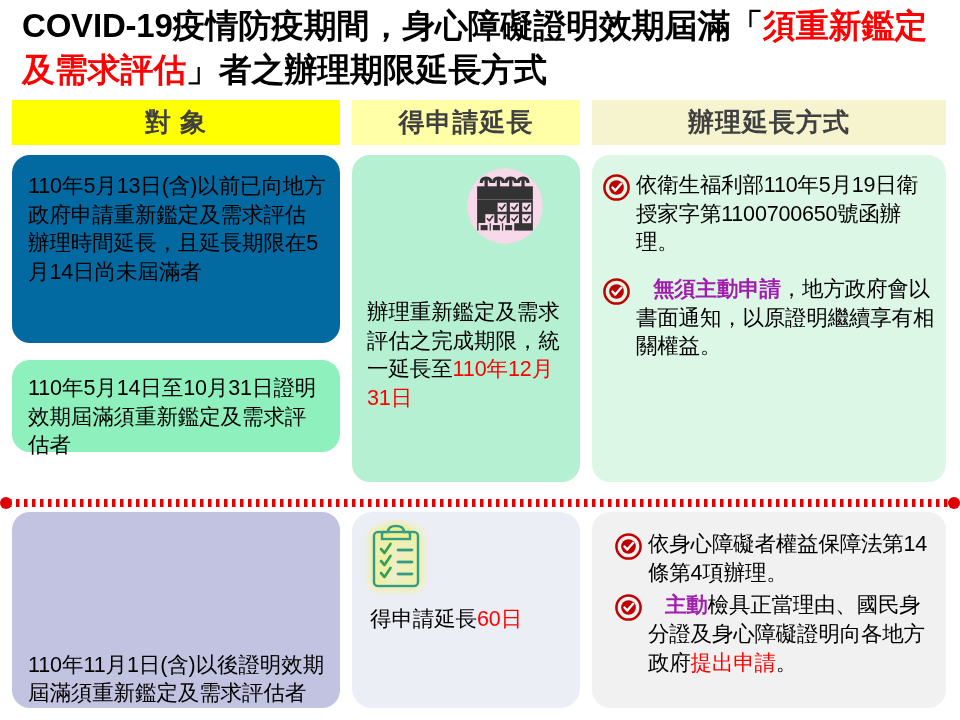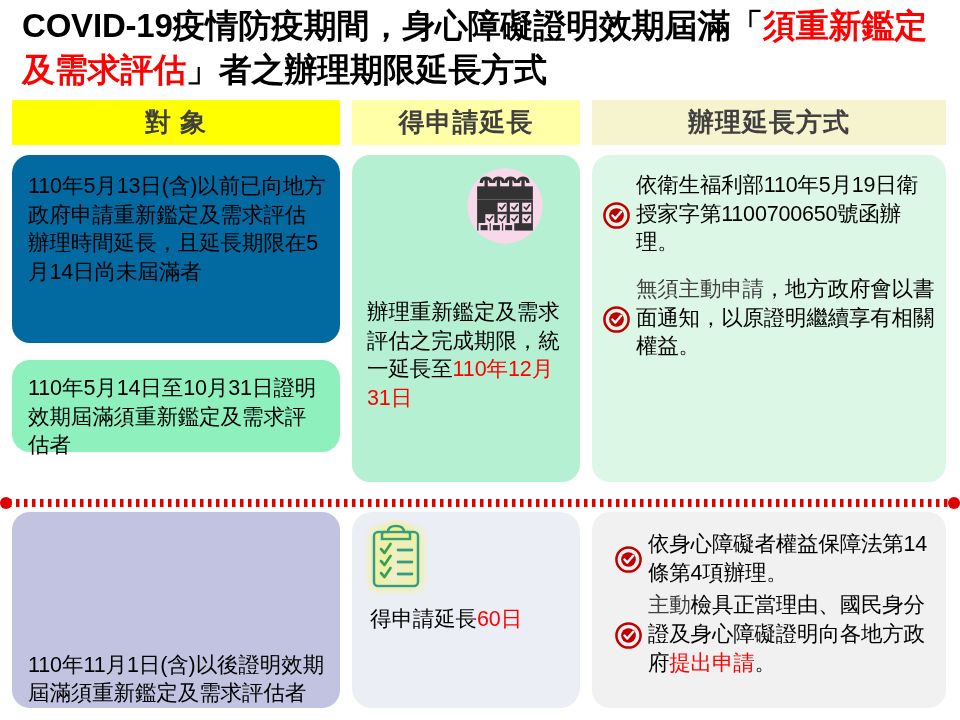--- a/index.html
+++ b/index.html
@@ -40,21 +40,21 @@
     position: absolute;
     border-radius: 18px;
     color: #000;
   }
   .cell .txt {
     font-size: 21.5px;
     line-height: 1.335;
     letter-spacing: -0.1px;
   }
   .red { color: #ff0000; }
-  .red-b { color: #404040; font-weight: normal; }
+  .red-b { color: #a21caf; font-weight: bold; margin-left: 17px; }
 
   
   #c-obj-1 {
     left: 12px; top: 155px; width: 328px; height: 188px;
     background: #0369a1;
     padding: 17px 14px 0 16px;
   }
   
   #c-obj-2 {
     left: 12px; top: 360px; width: 328px; height: 92px;
@@ -95,21 +95,21 @@
   #c-way-2 {
     left: 592px; top: 512px; width: 354px; height: 196px;
     background: #f1f1f1;
     padding: 18px 10px 0 22px;
   }
 
   
   .bullets { display: block; }
   .bullet {
     display: flex;
-    align-items: center;
+    align-items: flex-start;
     margin-bottom: 18px;
   }
   #c-way-2 .bullet { margin-bottom: 4px; }
   .bullet .bmark {
     flex: 0 0 auto;
     width: 29px; height: 29px;
     margin-right: 5px;
     margin-top: 2px;
   }
   .bullet .btext {

